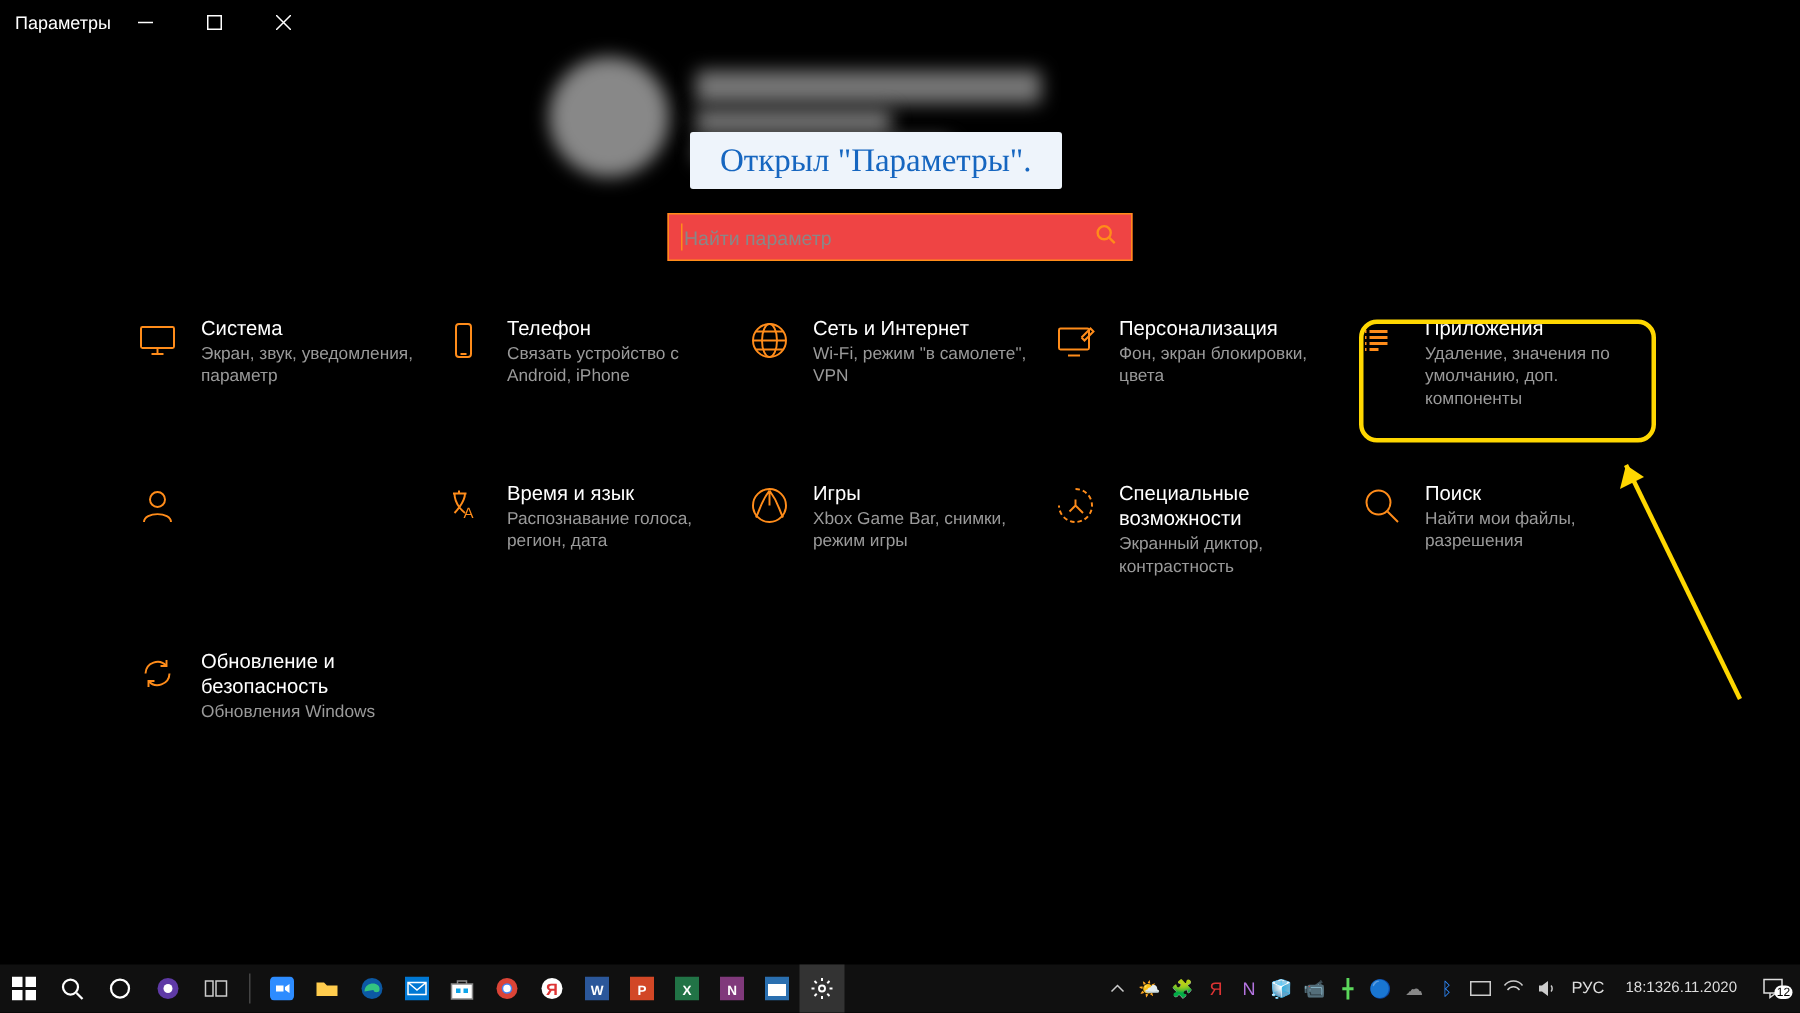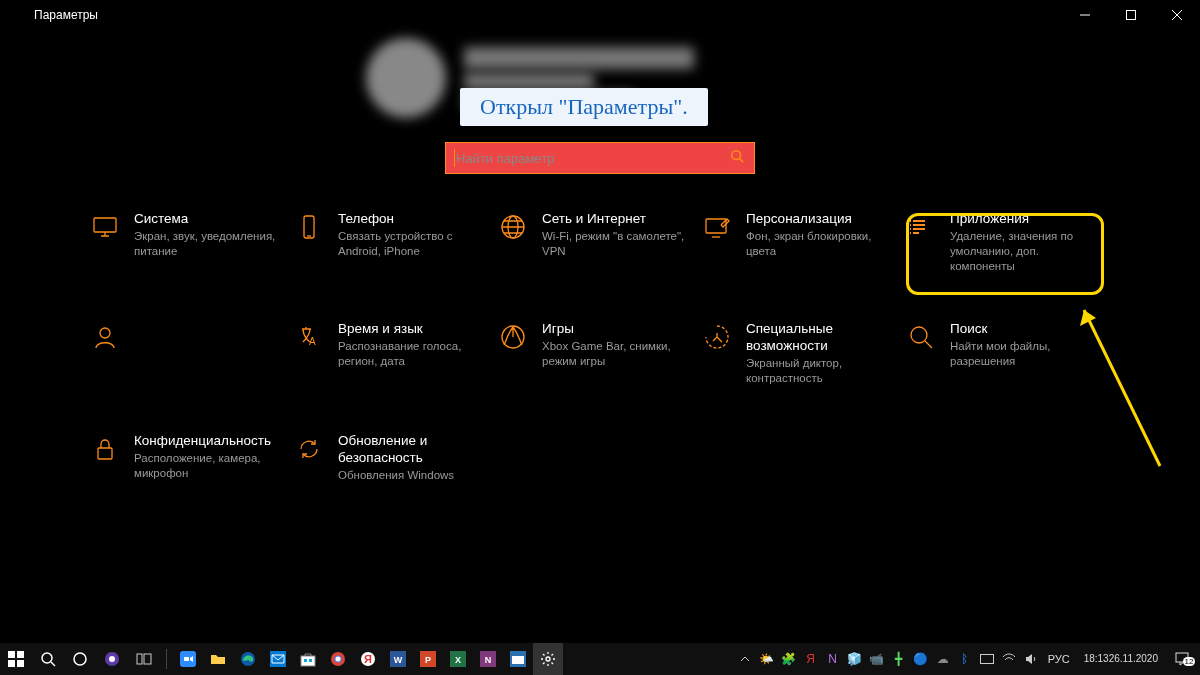--- a/index.html
+++ b/index.html
@@ -1,19 +1,19 @@
 <!DOCTYPE html>
 <html><head>
 <meta charset="utf-8">
 <style>
   * { margin: 0; padding: 0; box-sizing: border-box; font-family: "Segoe UI", Tahoma, sans-serif; }
   html, body { background: #000; color: #fff; width: 1200px; height: 675px; overflow: hidden; }
 
   
-  .titlebar { height: 30px; display: flex; align-items: center; justify-content: space-between; padding-left: 10px; background: #000; margin-left: 24px; }
+  .titlebar { height: 30px; display: flex; align-items: center; padding-left: 10px; background: #000; }
   .titlebar .title { font-size: 12px; }
   .win-controls { display: flex; }
   .win-controls div { width: 46px; height: 30px; display: flex; align-items: center; justify-content: center; }
   .win-controls svg { width: 10px; height: 10px; stroke: #fff; fill: none; stroke-width: 1; }
 
   
   .user-header { display: flex; flex-direction: column; align-items: center; }
   .user-block { display: flex; align-items: center; gap: 18px; margin-top: 8px; margin-left: -140px; }
   .avatar { width: 80px; height: 80px; border-radius: 50%; background: #888; filter: blur(6px); }
   .user-texts { display: flex; flex-direction: column; gap: 4px; }
@@ -115,21 +115,21 @@
 
   <div class="cat">
     <span class="icon">
         <svg viewBox="0 0 28 28">
           <rect x="3" y="5" width="22" height="14" rx="1"></rect>
           <path d="M10 23 H18 M14 19 V23"></path>
         </svg>
       </span>
     <div class="txt">
         <div class="t">Система</div>
-        <div class="d">Экран, звук, уведомления, питание</div>
+        <div class="d">Экран, звук, уведомления, параметр</div>
       </div>
   </div>
 
 
   <div class="cat">
     <span class="icon">
         <svg viewBox="0 0 28 28">
           <rect x="9" y="3" width="10" height="22" rx="2"></rect>
           <path d="M12 23 H16"></path>
         </svg>
@@ -235,32 +235,20 @@
           <circle cx="12" cy="12" r="8"></circle>
           <path d="M18 18 L25 25"></path>
         </svg>
       </span>
     <div class="txt">
         <div class="t">Поиск</div>
         <div class="d">Найти мои файлы, разрешения</div>
       </div>
   </div>
 
-  <div class="cat">
-    <span class="icon">
-        <svg viewBox="0 0 28 28">
-          <rect x="7" y="13" width="14" height="11" rx="1"></rect>
-          <path d="M10 13 V9 a4 4 0 0 1 8 0 V13"></path>
-        </svg>
-      </span>
-    <div class="txt">
-        <div class="t">Конфиденциальность</div>
-        <div class="d">Расположение, камера, микрофон</div>
-      </div>
-  </div>
 
   <div class="cat">
     <span class="icon">
         <svg viewBox="0 0 28 28">
           <path d="M6 14 a8 8 0 0 1 14 -5 M22 14 a8 8 0 0 1 -14 5"></path>
           <path d="M20 5 V9 H16 M8 23 V19 H12"></path>
         </svg>
       </span>
     <div class="txt">
         <div class="t">Обновление и безопасность</div>

